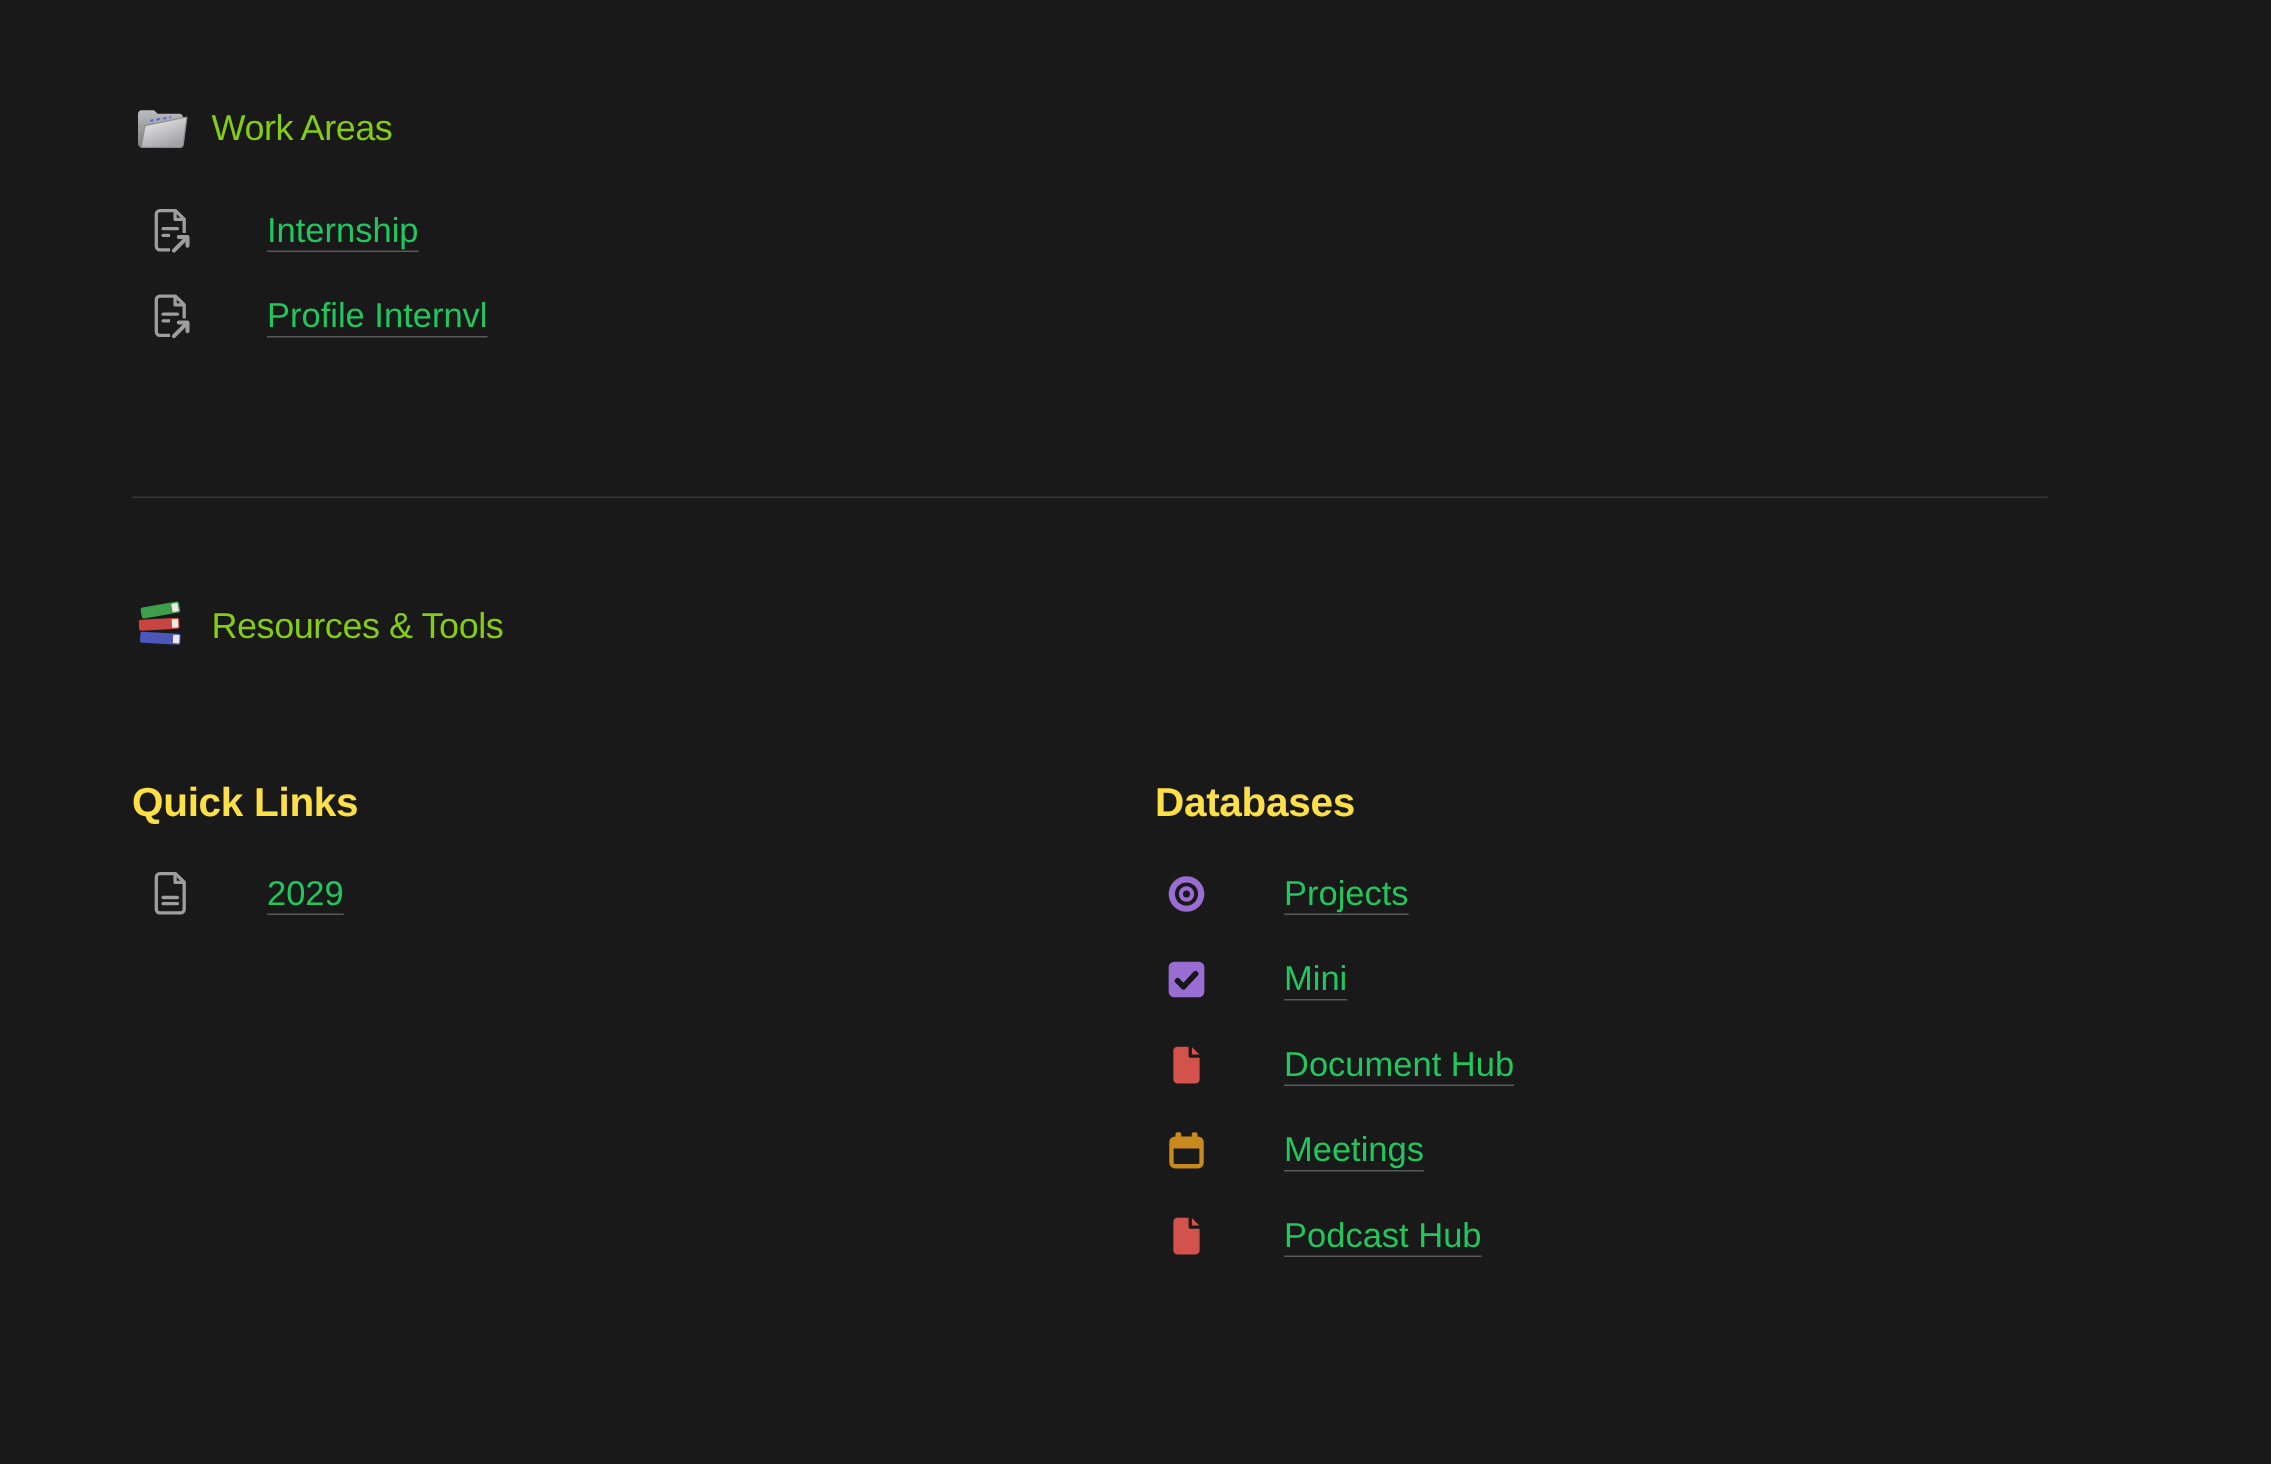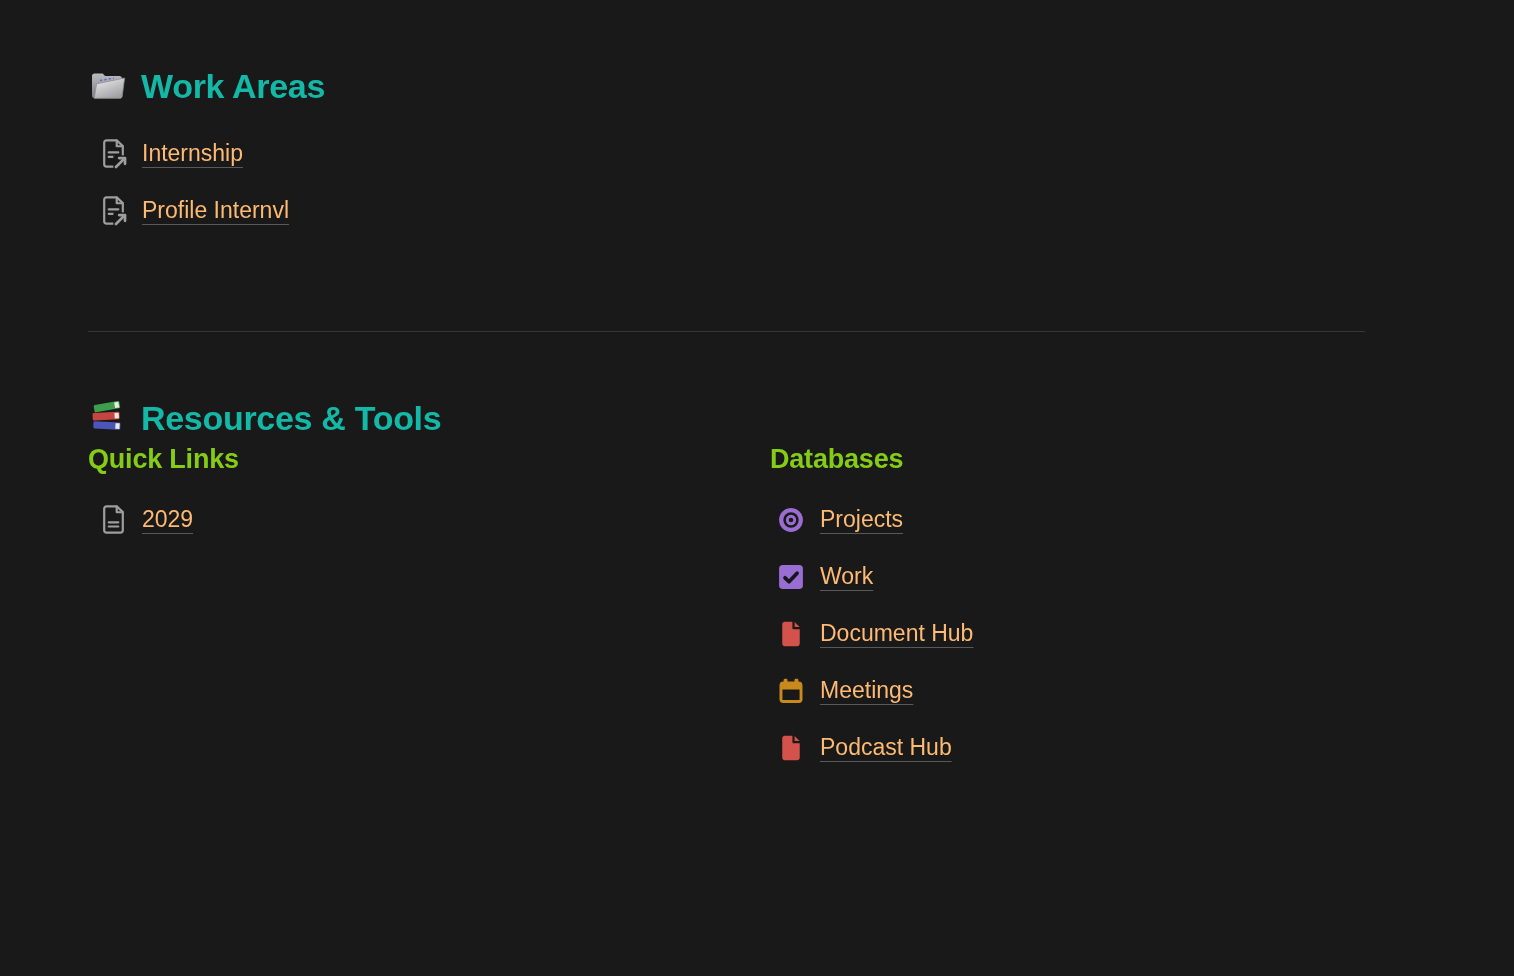--- a/index.html
+++ b/index.html
@@ -14,51 +14,52 @@
   .content { margin-left:88px; width:1277px; }
   .cols { display:flex; }
   .col-a { width:682px; flex:none; }
   .col-b { flex:1; min-width:0; }
 
   .h2row {
     display:flex; align-items:center; gap:13px;
     height:44px; margin-top:64px;
   }
   .h2row .h-title {
-    font-size:34px; font-weight:700; color:#14b8a6;
+    font-size:24px; font-weight:400; color:#84cc16;
     letter-spacing:-0.3px; white-space:nowrap;
   }
   .h2-icon { width:40px; height:40px; flex:none; }
 
   .h3-title {
-    font-size:27px; font-weight:700; color:#84cc16;
-    letter-spacing:-0.2px; height:38px;
+    font-size:27px; font-weight:700; color:#fde047;
+    letter-spacing:-0.2px; margin-top:76px; height:38px;
     display:flex; align-items:center;
   }
 
   .links { margin-top:17px; }
   .links-sub { margin-top:13px; }
 
   .link-row {
     display:flex; align-items:center; gap:13px;
     height:57px; padding-left:10px; cursor:pointer;
     width:max-content;
   }
   .db-row { padding-left:7px; gap:15px; }
 
   .pg-icon { width:31px; height:31px; flex:none; }
   .db-icon { width:28px; height:28px; flex:none; }
 
   .link-label {
-    font-size:23px; font-weight:500; color:#fdba74;
+    font-size:23px; font-weight:500; color:#22c55e;
     text-decoration:underline;
     text-decoration-color:rgba(255,255,255,0.28);
     text-decoration-thickness:1px;
     text-underline-offset:6px;
     white-space:nowrap;
+    margin-left:36px;
   }
 
   .divider {
     height:1px; background:rgba(255,255,255,0.13);
     margin-top:92px;
   }
 
   svg .pstroke { fill:none; stroke:#9e9e9e; stroke-width:1.7; stroke-linecap:round; stroke-linejoin:round; }
   svg .pstroke2 { fill:none; stroke:#9e9e9e; stroke-width:2.1; stroke-linecap:round; stroke-linejoin:round; }
   svg .bgfill { fill:#191919; }
@@ -211,21 +212,21 @@
         <div class="link-row db-row">
           <svg class="db-icon" viewBox="0 0 24 24">
               <use href="#icon-target"></use>
             </svg>
           <span class="link-label">Projects</span>
         </div>
         <div class="link-row db-row">
           <svg class="db-icon" viewBox="0 0 24 24">
               <use href="#icon-checkbox"></use>
             </svg>
-          <span class="link-label">Work</span>
+          <span class="link-label">Mini</span>
         </div>
         <div class="link-row db-row">
           <svg class="db-icon" viewBox="0 0 24 24">
               <use href="#icon-doc-red"></use>
             </svg>
           <span class="link-label">Document Hub</span>
         </div>
         <div class="link-row db-row">
           <svg class="db-icon" viewBox="0 0 24 24">
               <use href="#icon-calendar"></use>

